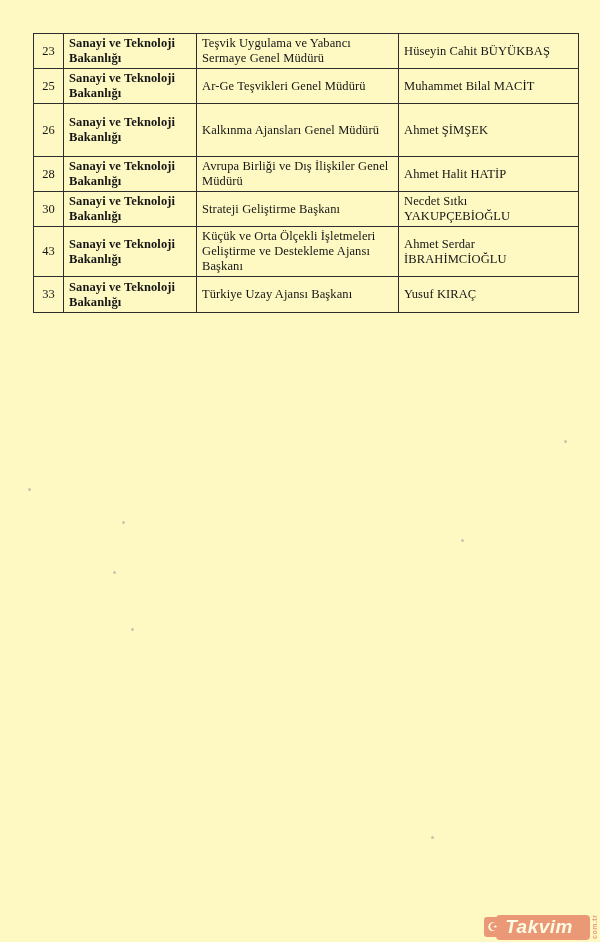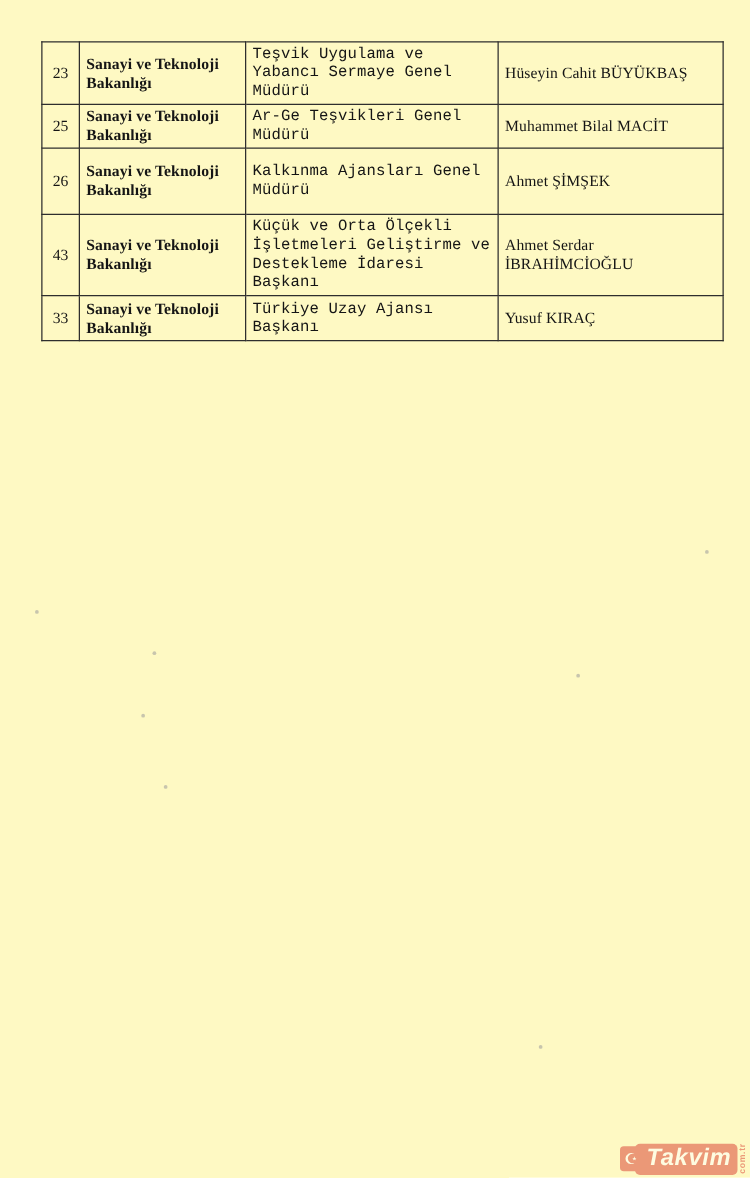--- a/index.html
+++ b/index.html
@@ -28,21 +28,21 @@
     font-size: 12.5px;
     line-height: 15px;
     color: #151515;
     vertical-align: middle;
     padding: 2px 5px;
     overflow: hidden;
     letter-spacing: 0.1px;
   }
   td.c-no   { text-align: center; padding: 0 1px; }
   td.c-min  { padding-left: 6px; font-weight: bold; }
-  td.c-title{ padding-left: 6px; padding-right: 3px; font-family: Liberation Mono, monospace; }
+  td.c-title{ padding-left: 6px; padding-right: 3px; }
   td.c-name { padding-left: 8px; padding-right: 3px; }
 
   
   .speck {
     position: absolute;
     width: 3px; height: 3px;
     background: #9a9a9a;
     border-radius: 50%;
     opacity: 0.55;
   }
@@ -69,21 +69,21 @@
     z-index: 2;
     position: relative;
   }
   .wm-brand {
     background: #d93a2e;
     color: #ffffff;
     font-weight: bold;
     font-style: italic;
     font-size: 19px;
     line-height: 22px;
-    padding: 1px 5px 2px 9px;
+    padding: 1px 17px 2px 9px;
     border-radius: 4px;
     letter-spacing: 0.5px;
     z-index: 1;
     position: relative;
   }
   .wm-suffix {
     color: #d93a2e;
     font-size: 7px;
     font-weight: bold;
     letter-spacing: 0.5px;
@@ -118,24 +118,36 @@
         <td class="c-min">Sanayi ve Teknoloji Bakanlığı</td>
         <td class="c-title">Ar-Ge Teşvikleri Genel Müdürü</td>
         <td class="c-name">Muhammet Bilal MACİT</td>
       </tr>
       <tr style="height:53px">
         <td class="c-no">26</td>
         <td class="c-min">Sanayi ve Teknoloji Bakanlığı</td>
         <td class="c-title">Kalkınma Ajansları Genel Müdürü</td>
         <td class="c-name">Ahmet ŞİMŞEK</td>
       </tr>
+      <tr style="height:34px">
+        <td class="c-no">28</td>
+        <td class="c-min">Sanayi ve Teknoloji Bakanlığı</td>
+        <td class="c-title">Avrupa Birliği ve Dış İlişkiler Genel Müdürü</td>
+        <td class="c-name">Ahmet Halit HATİP</td>
+      </tr>
+      <tr style="height:31px">
+        <td class="c-no">30</td>
+        <td class="c-min">Sanayi ve Teknoloji Bakanlığı</td>
+        <td class="c-title">Strateji Geliştirme Başkanı</td>
+        <td class="c-name">Necdet Sıtkı YAKUPÇEBİOĞLU</td>
+      </tr>
       <tr style="height:49px">
         <td class="c-no">43</td>
         <td class="c-min">Sanayi ve Teknoloji Bakanlığı</td>
-        <td class="c-title">Küçük ve Orta Ölçekli İşletmeleri Geliştirme ve Destekleme İdaresi Başkanı</td>
+        <td class="c-title">Küçük ve Orta Ölçekli İşletmeleri Geliştirme ve Destekleme Ajansı Başkanı</td>
         <td class="c-name">Ahmet Serdar İBRAHİMCİOĞLU</td>
       </tr>
       <tr style="height:36px">
         <td class="c-no">33</td>
         <td class="c-min">Sanayi ve Teknoloji Bakanlığı</td>
         <td class="c-title">Türkiye Uzay Ajansı Başkanı</td>
         <td class="c-name">Yusuf KIRAÇ</td>
       </tr>
     </tbody>
   </table>

